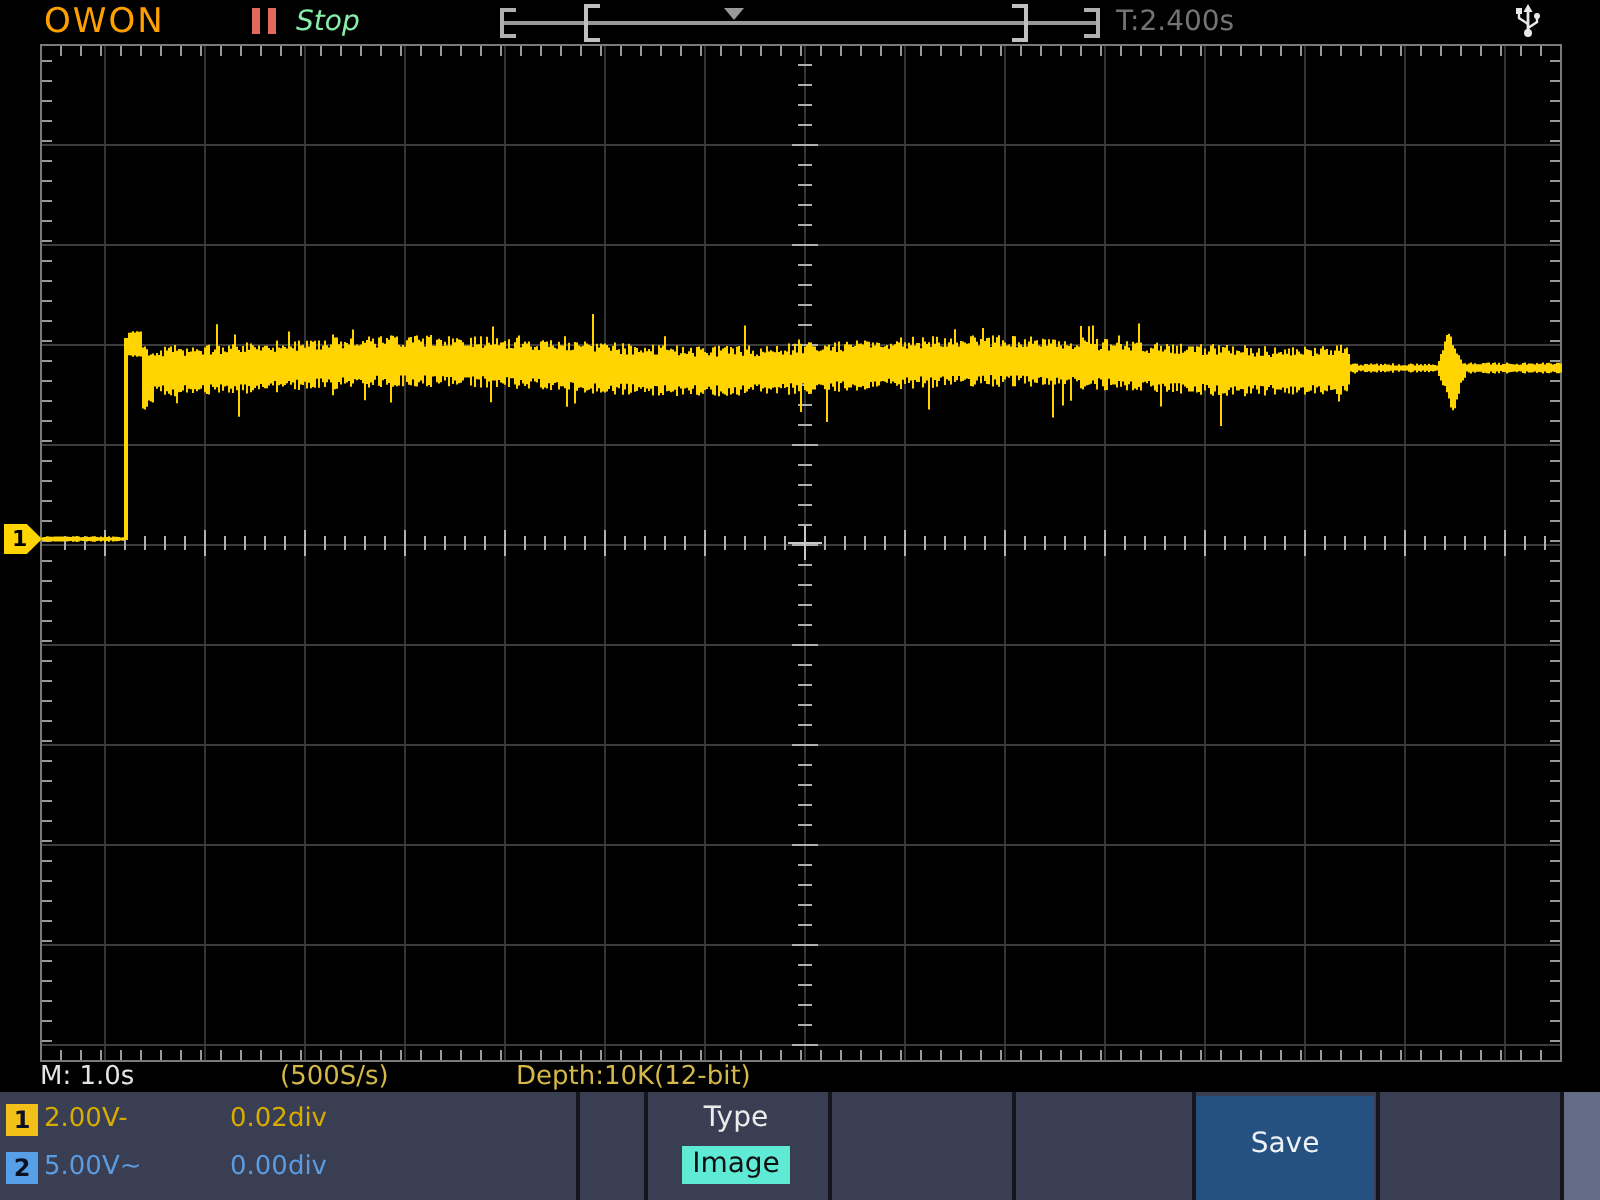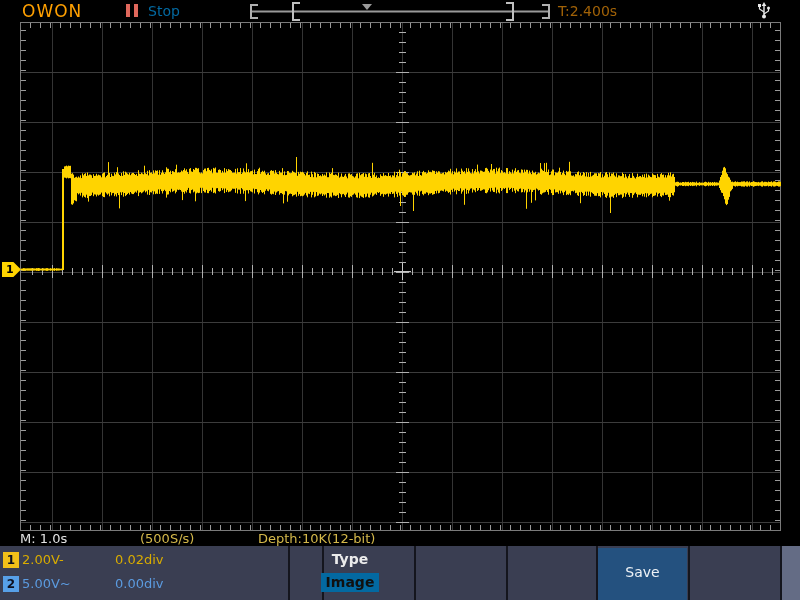--- a/index.html
+++ b/index.html
@@ -7,45 +7,45 @@
   .screen {
     position: relative; width: 800px; height: 600px;
     background: #000; overflow: hidden;
     font-family: "DejaVu Sans", "Liberation Sans", sans-serif;
   }
   .abs { position: absolute; }
   
   .logo { left:22px; top:1px; font-size:17px; font-weight:normal; letter-spacing:1px; color:#ffa000; }
   .pausewrap { left:126px; top:4px; width:14px; height:14px; }
   .pausebar { position:absolute; top:0; width:4px; height:13px; background:#e0685c; }
-  .stop { left:148px; top:3px; font-size:14px; color:#0369a1; }
-  .trigtime { left:558px; top:3px; font-size:14px; color:#a16207; }
+  .stop { left:148px; top:3px; font-size:14px; color:#86efac;font-style:italic; }
+  .trigtime { left:558px; top:3px; font-size:14px; color:#737373; }
   
   .plot { left:20px; top:22px; width:761px; height:509px; }
   .ch1marker { left:2px; top:262px; width:19px; height:15px; background:#ffd400;
     clip-path: polygon(0 0, 60% 0, 100% 50%, 60% 100%, 0 100%);
     color:#000; font-size:11px; font-weight:bold; line-height:15px; padding-left:4px; }
   
   .statusrow { top:531px; left:0; width:796px; height:15px; font-size:13px; }
   .st-m { left:20px; color:#e4e4e4; }
   .st-rate { left:140px; color:#d4b84a; }
   .st-depth { left:258px; color:#d4b84a; }
   .statusrow span { position:absolute; top:0; }
   
   .menubar { left:0; top:546px; width:800px; height:54px; background:#3a3e52; }
   .divider { position:absolute; top:0; width:2px; height:54px; background:#14151d; }
   .rightstrip { position:absolute; left:782px; top:0; width:18px; height:54px; background:#646c85; }
   .chbadge { position:absolute; left:3px; width:16px; height:16px; text-align:center;
     font-size:12px; font-weight:bold; line-height:16px; color:#0d1020; }
   .chtext { position:absolute; font-size:13px; line-height:16px; }
   .ch1c { color:#d9ac00; }
   .ch2c { color:#5b9be0; }
-  .typesec { position:absolute; left:304px; top:0; width:92px; height:36px; text-align:center;font-weight:bold; }
+  .typesec { position:absolute; left:322px; top:0; width:92px; height:36px; text-align:center; }
   .typelabel { display:block; margin-top:5px; font-size:14px; color:#ececec; }
-  .typevalue { display:inline-block; margin-top:6px; background:#0369a1; color:#101010;
+  .typevalue { display:inline-block; margin-top:6px; background:#5eead4; color:#101010;
     font-size:14px; padding:0 5px; line-height:19px; }
   .savebtn { position:absolute; left:598px; top:2px; width:89px; height:56px;
     background:#24517f; color:#eef2f6; font-size:14px; text-align:center; line-height:49px; }
 </style>
 </head>
 <body>
 
 <div class="screen">
 
   <div class="abs logo">OWON</div>

